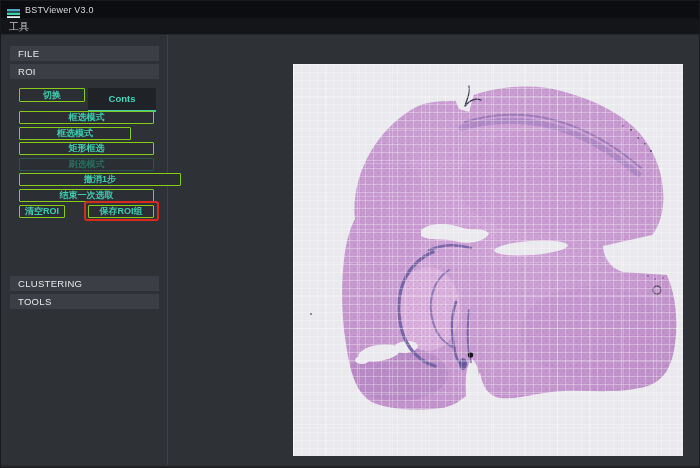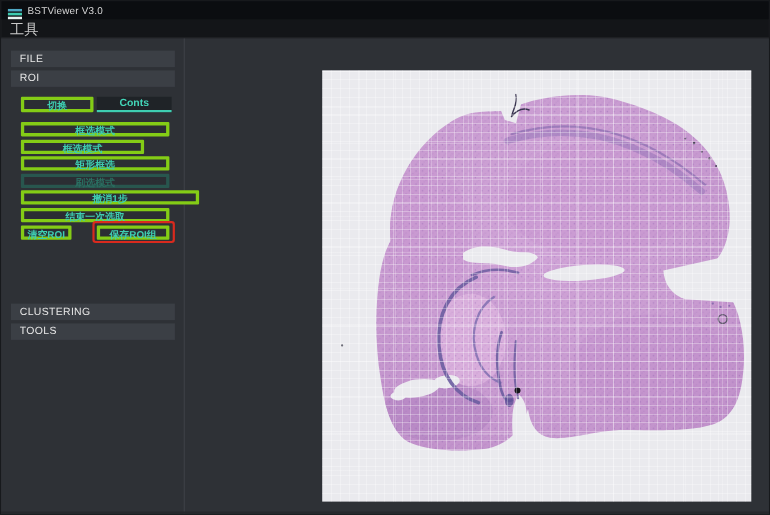--- a/index.html
+++ b/index.html
@@ -13,39 +13,39 @@
     position:absolute;left:0;top:0;width:700px;height:17px;
     background:#0b0d10;display:flex;align-items:center;padding-left:6px;
   }
   .app-logo{width:13px;height:10px;margin-right:5px;display:inline-block;}
   .title-text{font-size:9px;color:#d6d6d6;letter-spacing:.2px;}
   .menubar{
     position:absolute;left:0;top:17px;width:700px;height:17px;
     background:#131518;border-bottom:1px solid #26282c;
     display:flex;align-items:center;
   }
-  .menu-item{font-size:13px;color:#c9c9c9;padding:0 8px;height:17px;line-height:17px;}
+  .menu-item{font-size:10px;color:#c9c9c9;padding:0 8px;height:17px;line-height:17px;}
   .content-bg{position:absolute;left:0;top:34px;width:700px;height:434px;background:#2e3136;}
   .splitter{position:absolute;left:166px;top:34px;width:1px;height:434px;background:#3d4148;}
   .bottom-edge{position:absolute;left:0;top:464px;width:700px;height:4px;background:#26282c;}
 
   .sec-header{
     position:absolute;left:9px;width:149px;height:15px;
     background:#3b3f45;color:#e8e8e8;font-size:9.5px;line-height:15px;
     padding-left:8px;letter-spacing:.3px;
   }
   .tbtn{
     position:absolute;height:13px;background:#2b2e33;
-    border:3px solid #84cc16;color:#3ecdb1;
+    border:1px solid #84cc16;color:#3ecdb1;
     font-size:9px;font-weight:bold;line-height:11px;text-align:center;
     border-radius:1px;padding:0;font-family:inherit;cursor:default;
   }
   .tbtn.disabled{border-color:#28564e;color:#2a6e61;}
   .tab-conts{
-    position:absolute;height:14px;background:#1f2327;border:none;
+    position:absolute;height:24px;background:#1f2327;border:none;
     color:#43d6b8;font-size:9.5px;font-weight:bold;line-height:12px;
     text-align:center;border-bottom:2px solid #3ecdb1;padding:0;font-family:inherit;
   }
   .red-outline{
     position:absolute;left:83px;top:200px;width:75px;height:20px;
     border:2px solid #d92a1e;border-radius:3px;pointer-events:none;
   }
   .slide{
     position:absolute;left:292px;top:63px;width:390px;height:392px;
     background:#eaeaee;overflow:hidden;

